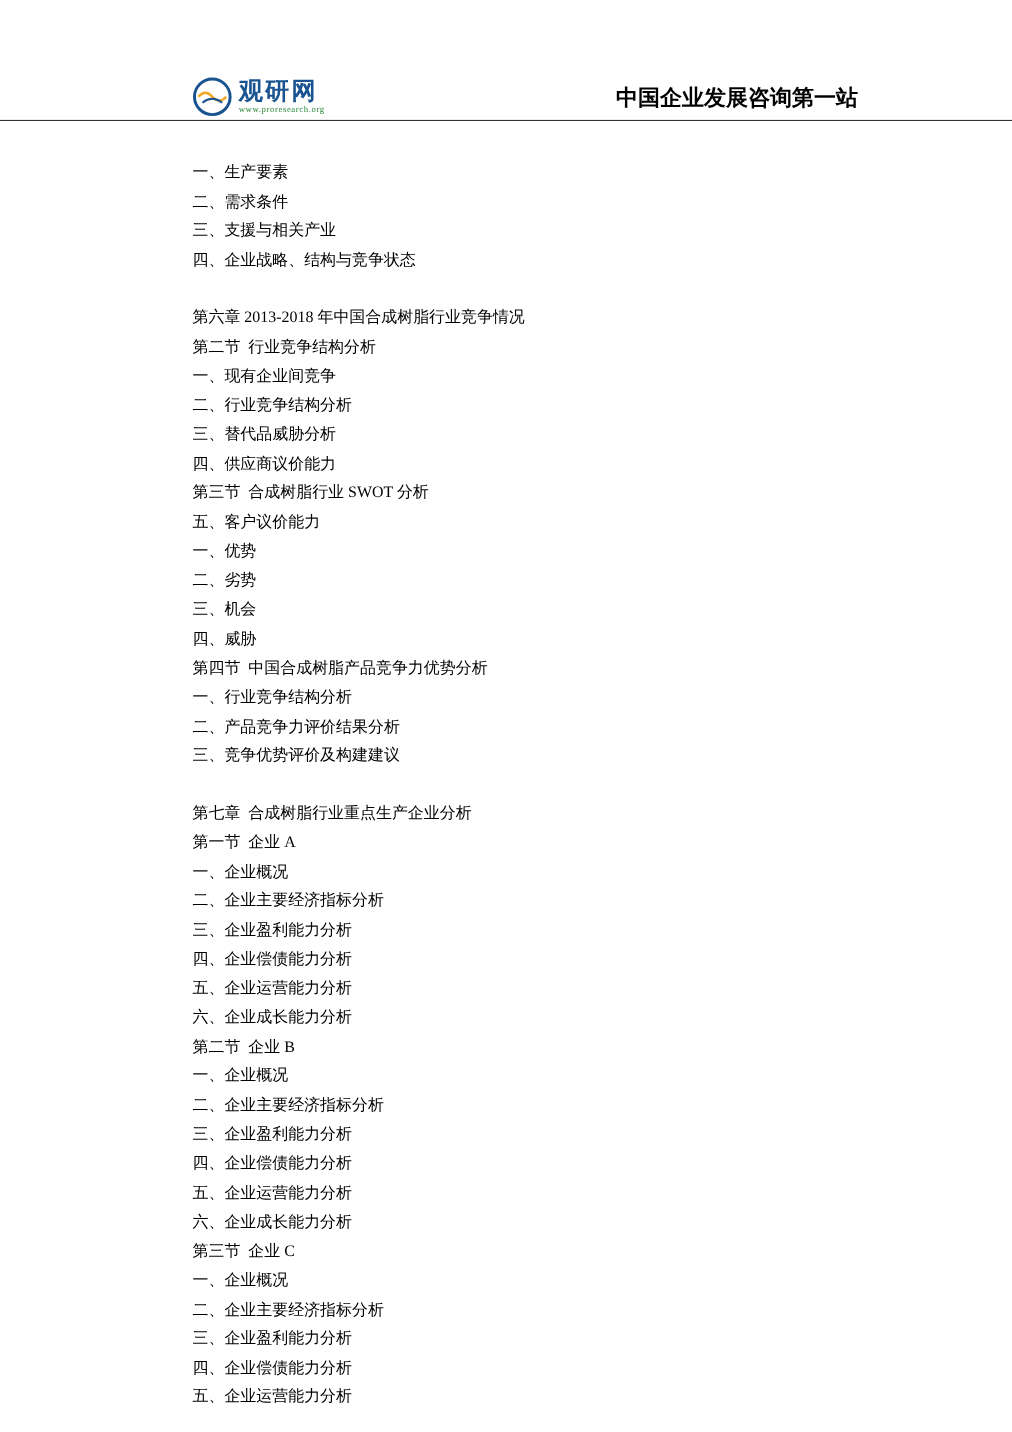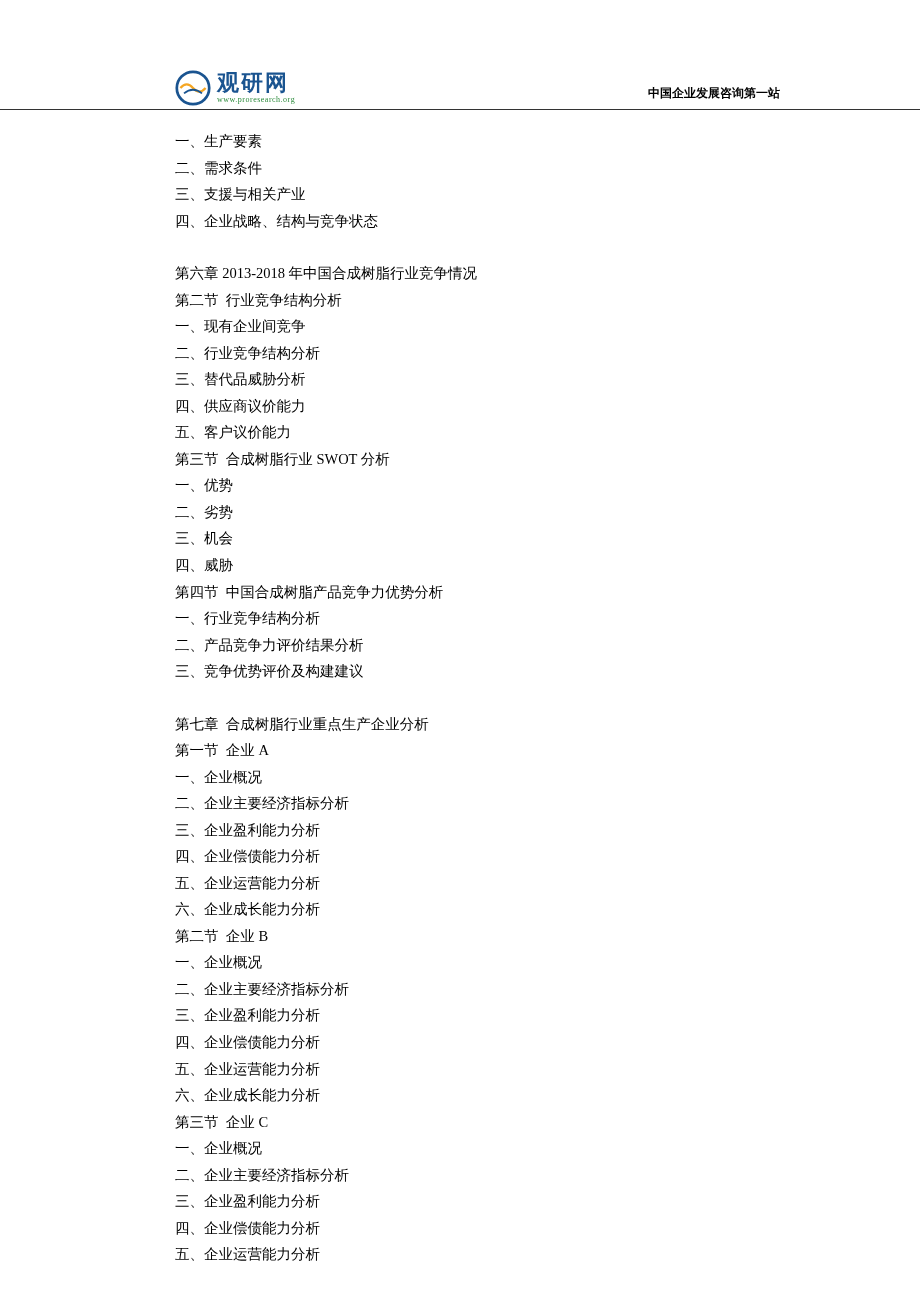--- a/index.html
+++ b/index.html
@@ -13,21 +13,21 @@
       width: 920px;
       margin: 0 auto;
       padding: 60px 0 40px 0;
     }
     .header {
       display: flex;
       justify-content: space-between;
       align-items: flex-end;
       padding: 10px 140px 3px 175px;
       border-bottom: 1.5px solid #333;
-      margin-bottom: 18px;
+      margin-bottom: 34px;
     }
     .logo {
       display: flex;
       align-items: center;
       gap: 6px;
     }
     .logo-icon {
       width: 36px;
       height: 36px;
       position: relative;
@@ -49,21 +49,21 @@
       letter-spacing: 2px;
     }
     .logo-sub {
       font-size: 8px;
       color: #2a8a3a;
       letter-spacing: 0.5px;
       margin-top: 2px;
     }
     .header-right {
       font-family: "SimHei", "黑体", sans-serif;
-      font-size: 12px;
+      font-size: 20px;
       font-weight: bold;
       color: #000;
       padding-bottom: 4px;
     }
     .content {
       padding: 0 175px;
       font-size: 14.5px;
       line-height: 1.83;
       color: #000;
     }
@@ -99,22 +99,22 @@
     <div class="line">二、需求条件</div>
     <div class="line">三、支援与相关产业</div>
     <div class="line">四、企业战略、结构与竞争状态</div>
     <div class="blank"></div>
     <div class="line">第六章 2013-2018 年中国合成树脂行业竞争情况</div>
     <div class="line">第二节  行业竞争结构分析</div>
     <div class="line">一、现有企业间竞争</div>
     <div class="line">二、行业竞争结构分析</div>
     <div class="line">三、替代品威胁分析</div>
     <div class="line">四、供应商议价能力</div>
+    <div class="line">第三节  合成树脂行业 SWOT 分析</div>
     <div class="line">五、客户议价能力</div>
-    <div class="line">第三节  合成树脂行业 SWOT 分析</div>
     <div class="line">一、优势</div>
     <div class="line">二、劣势</div>
     <div class="line">三、机会</div>
     <div class="line">四、威胁</div>
     <div class="line">第四节  中国合成树脂产品竞争力优势分析</div>
     <div class="line">一、行业竞争结构分析</div>
     <div class="line">二、产品竞争力评价结果分析</div>
     <div class="line">三、竞争优势评价及构建建议</div>
     <div class="blank"></div>
     <div class="line">第七章  合成树脂行业重点生产企业分析</div>

